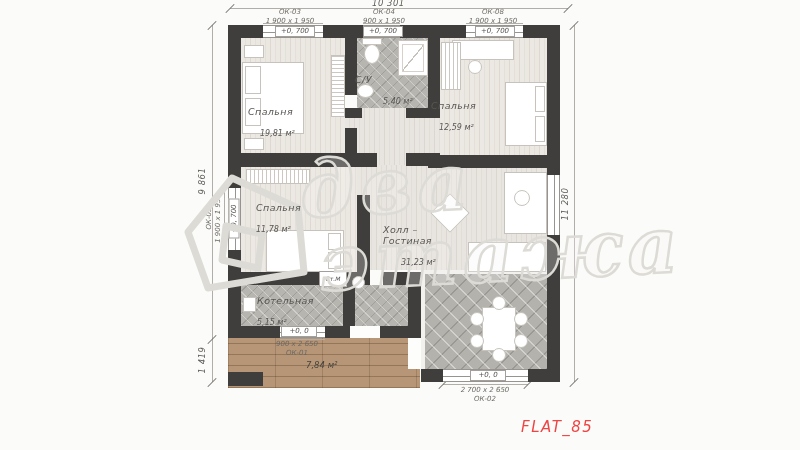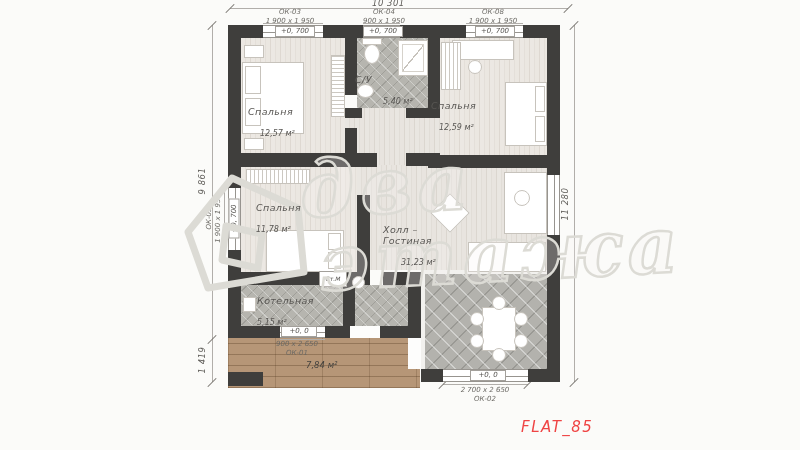--- a/index.html
+++ b/index.html
@@ -200,21 +200,21 @@
 
   <div class="a elev" style="left:275px;top:26px;width:34px;">+0, 700</div>
   <div class="a elev" style="left:363px;top:26px;width:34px;">+0, 700</div>
   <div class="a elev" style="left:475px;top:26px;width:34px;">+0, 700</div>
   <div class="a elev rot" style="left:214px;top:213px;width:34px;">+0, 700</div>
   <div class="a elev" style="left:281px;top:326px;width:30px;">+0, 0</div>
   <div class="a elev" style="left:470px;top:370px;width:30px;">+0, 0</div>
 
   <div class="a rlab" style="left:248px;top:106px;width:90px;">
     <div class="nm">Спальня</div>
-    <div class="ar" style="padding-left:12px;">12,57 м²</div>
+    <div class="ar" style="padding-left:12px;">19,81 м²</div>
   </div>
   <div class="a rlab" style="left:355px;top:74px;width:70px;">
     <div class="nm">С/У</div>
     <div class="ar" style="padding-left:28px;">5,40 м²</div>
   </div>
   <div class="a rlab" style="left:431px;top:100px;width:90px;">
     <div class="nm">Спальня</div>
     <div class="ar" style="padding-left:8px;">12,59 м²</div>
   </div>
   <div class="a rlab" style="left:256px;top:202px;width:90px;">

